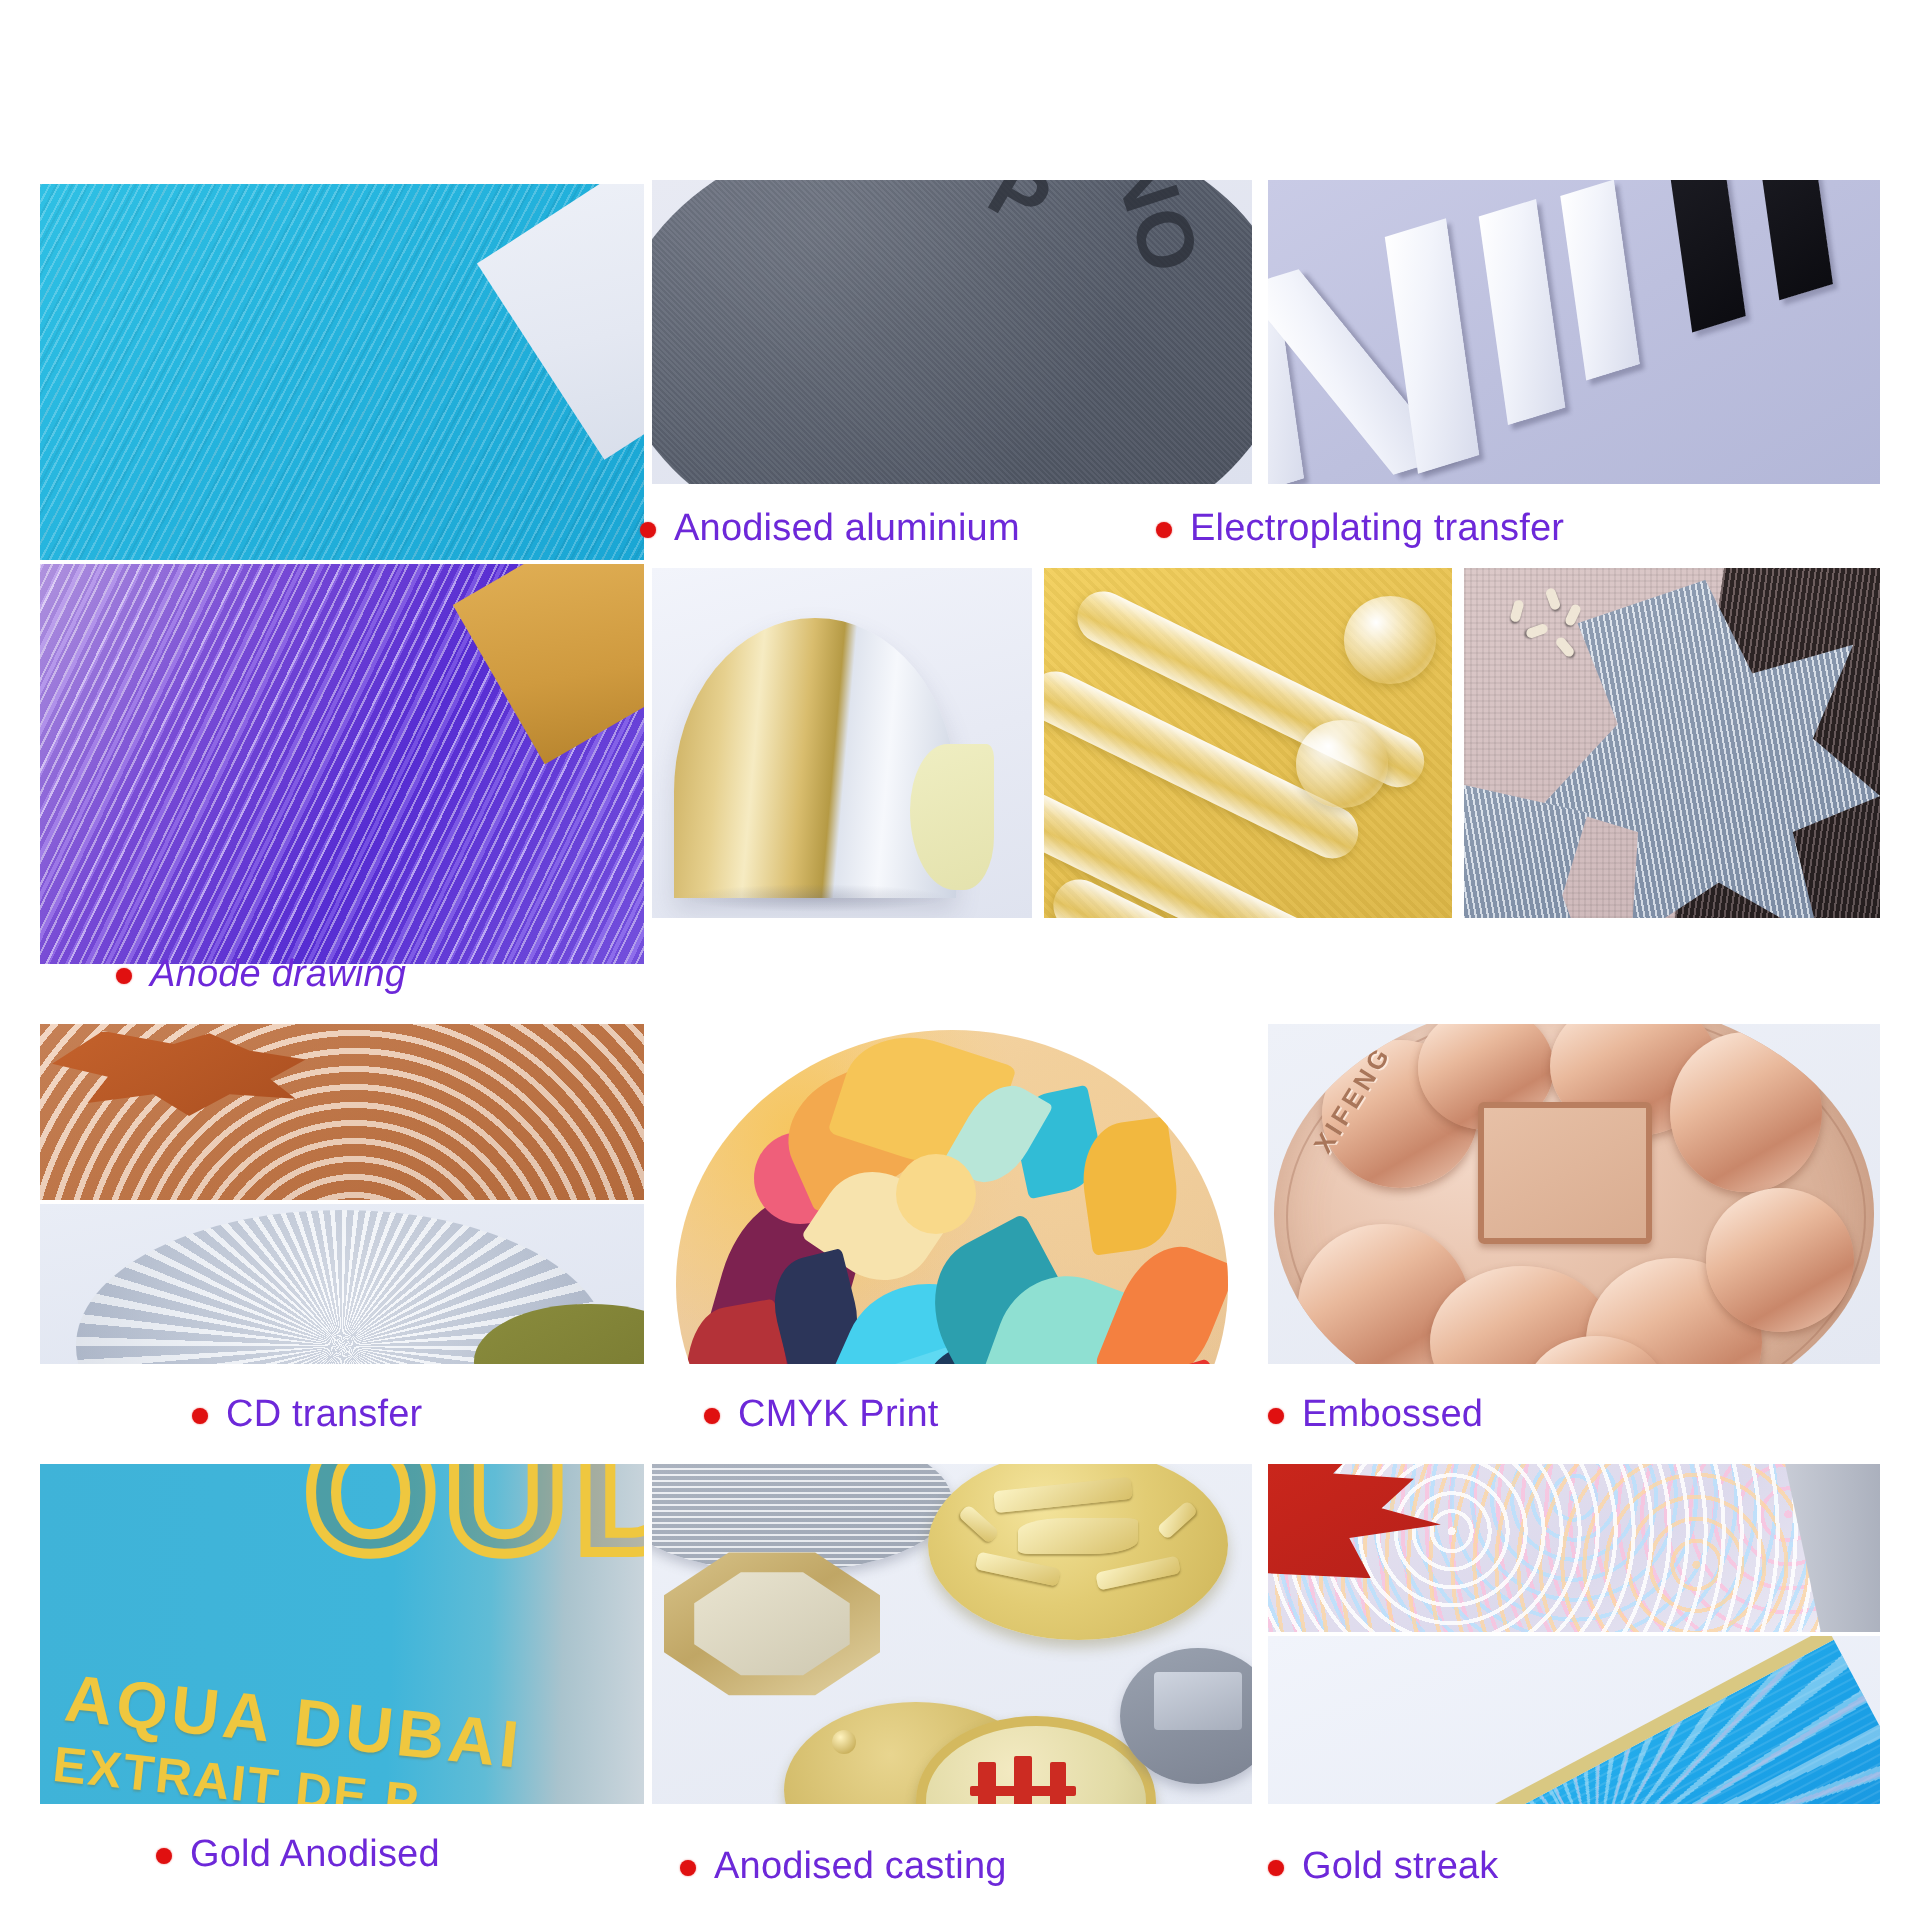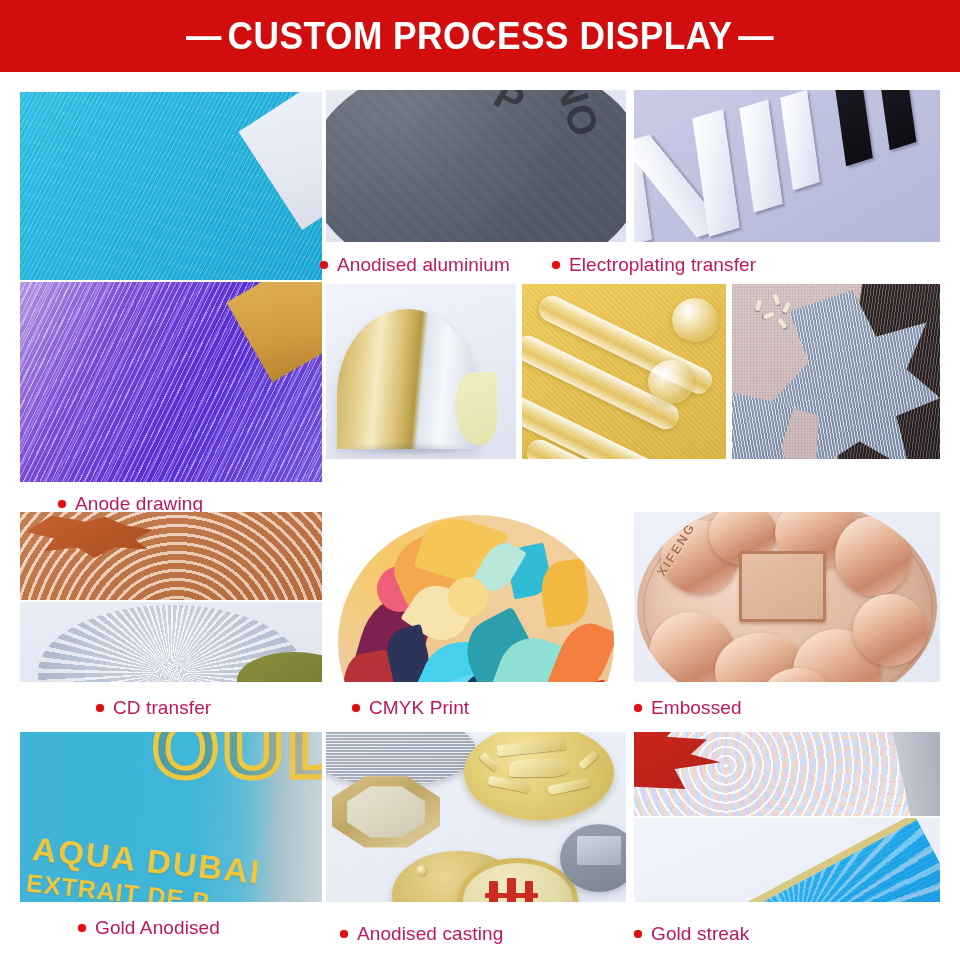--- a/index.html
+++ b/index.html
@@ -29,21 +29,21 @@
 
   
   .grid{position:absolute;left:0;top:72px;width:960px;height:888px;}
 
   .cell{position:absolute;overflow:hidden;}
   .thumb{position:absolute;overflow:hidden;background:#eef1f7;}
 
   
   .cap{
     position:absolute;display:flex;align-items:center;white-space:nowrap;
-    font-size:19px;color:#be185d;line-height:1;
+    font-size:19px;color:#6d28d9;line-height:1;
   }
   .cap .dot{
     width:8px;height:8px;border-radius:50%;
     background:#e01010;margin-right:9px;flex:0 0 auto;
     box-shadow:0 0 1px rgba(224,16,16,.6);
   }
   .cap .txt{letter-spacing:.1px;}
 
   
 
@@ -374,37 +374,32 @@
       repeating-linear-gradient(0deg,rgba(255,255,255,.10) 0 1px,rgba(0,0,0,0) 1px 4px),
       linear-gradient(165deg,#2bb5ef 0%,#1aa0e6 55%,#1b93dd 100%);
     border-top:7px solid #d9c882;
   }
 </style>
 </head>
 <body>
 
 <div class="page">
 
-  <div class="header">
-    <div class="header-title">
-      <span class="header-dash">—</span><span>CUSTOM PROCESS DISPLAY</span><span class="header-dash">—</span>
-    </div>
-  </div>
 
   <div class="grid">
 
     <div class="cell" style="left:20px;top:20px;width:302px;height:390px;">
       <div class="thumb" style="left:0;top:0;width:302px;height:188px;">
         <div class="tx-blue-brush"></div>
       </div>
       <div class="thumb" style="left:0;top:190px;width:302px;height:200px;">
         <div class="tx-purple-brush"></div>
       </div>
     </div>
-    <div class="cap" style="left:58px;top:422px;">
+    <div class="cap" style="left:58px;top:406px;font-style:italic;">
       <span class="dot"></span>
       <span class="txt">Anode drawing</span>
     </div>
 
     <div class="cell" style="left:326px;top:18px;width:300px;height:152px;">
       <div class="thumb" style="left:0;top:0;width:300px;height:152px;">
         <div class="tx-anodised">
           <div class="disc"></div>
           <div class="mk mk1">P</div>
           <div class="mk mk2">NO</div>
@@ -422,21 +417,21 @@
           <div class="lt" style="left:-22px;top:58px;width:34px;height:96px;transform:rotate(-17deg) skewX(-9deg);"></div>
           <div class="lt" style="left:24px;top:40px;width:30px;height:112px;transform:rotate(-17deg) skewX(22deg);"></div>
           <div class="lt" style="left:66px;top:24px;width:32px;height:118px;transform:rotate(-17deg) skewX(-9deg);"></div>
           <div class="lt" style="left:112px;top:14px;width:30px;height:104px;transform:rotate(-17deg) skewX(-9deg);"></div>
           <div class="lt" style="left:152px;top:4px;width:28px;height:92px;transform:rotate(-17deg) skewX(-9deg);"></div>
           <div class="blk" style="left:206px;top:-6px;width:28px;height:78px;transform:rotate(-17deg) skewX(-9deg);"></div>
           <div class="blk" style="left:250px;top:-16px;width:28px;height:72px;transform:rotate(-17deg) skewX(-9deg);"></div>
         </div>
       </div>
     </div>
-    <div class="cap" style="left:552px;top:183px;">
+    <div class="cap" style="left:578px;top:183px;">
       <span class="dot"></span>
       <span class="txt">Electroplating transfer</span>
     </div>
 
     <div class="cell" style="left:326px;top:212px;width:190px;height:175px;">
       <div class="thumb" style="left:0;top:0;width:190px;height:175px;">
         <div class="tx-arc">
           <div class="arch"></div>
           <div class="tab"></div>
           <div class="shadow"></div>

